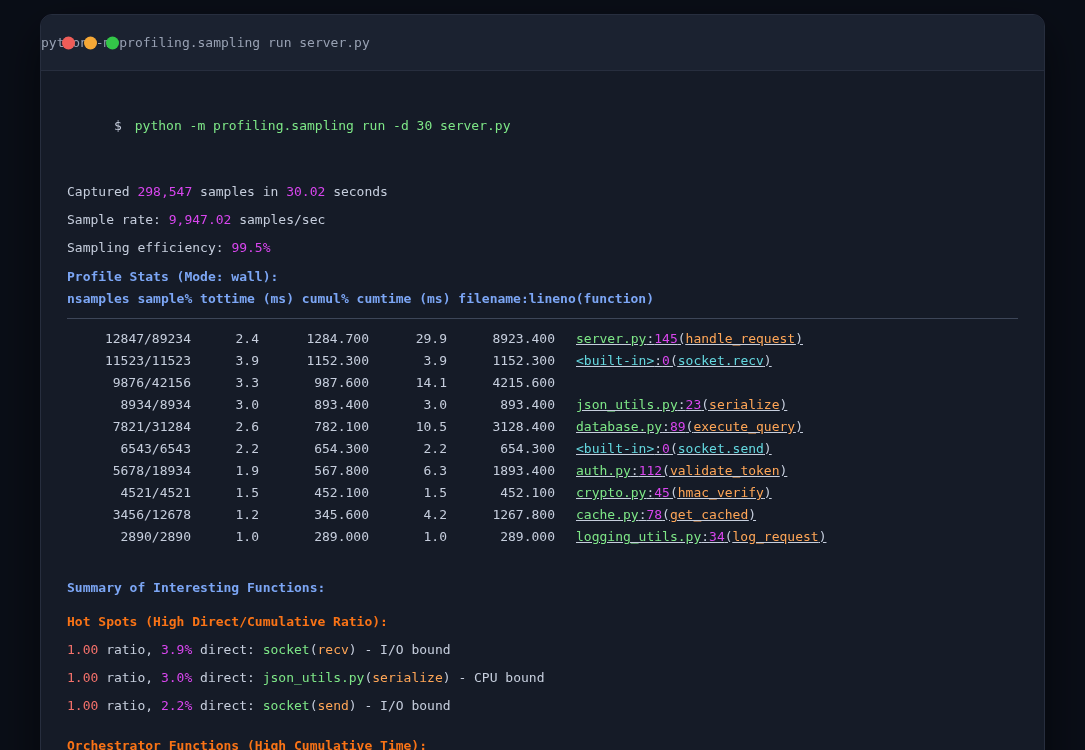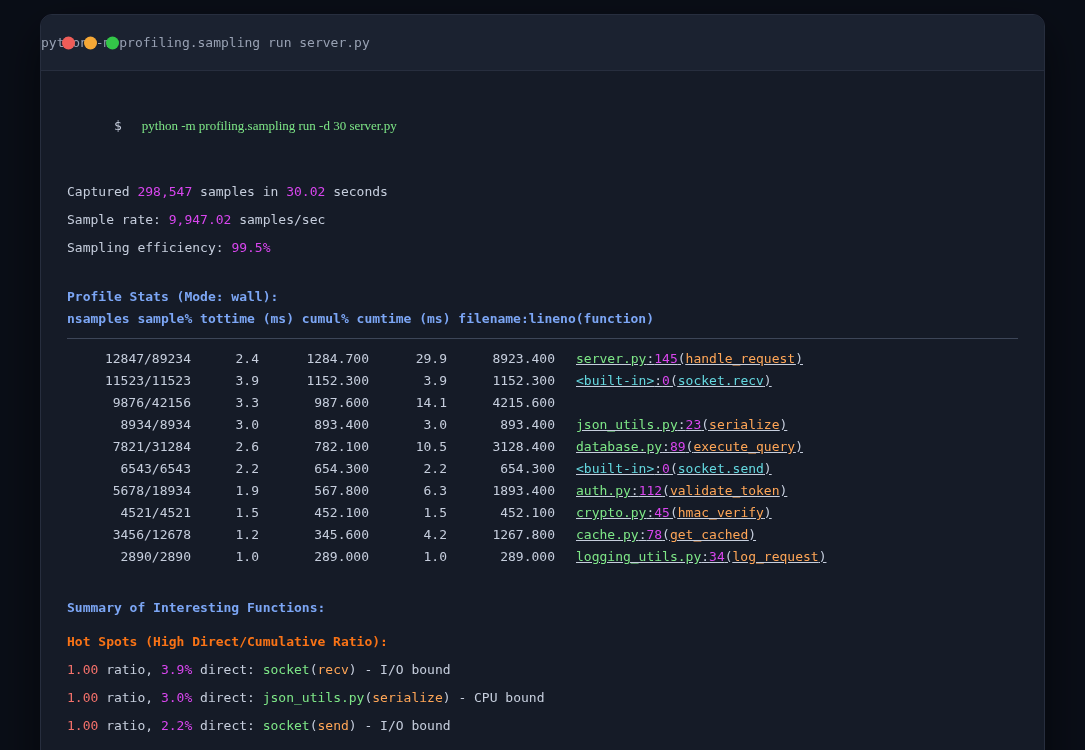--- a/index.html
+++ b/index.html
@@ -23,24 +23,24 @@
   .lights { display:flex; gap:9px; position:absolute; left:21px; top:50%; transform:translateY(-50%); }
   .light { width:13px; height:13px; border-radius:50%; display:inline-block; cursor:pointer; }
   .light.red    { background:#ef5d58; }
   .light.yellow { background:#f6a836; }
   .light.green  { background:#33c748; }
   .title { flex:1; text-align:left; color:#98a1b3; font-size:13px; }
   .term-body { padding:13px 26px; }
 
   .line { line-height:28px; white-space:pre-wrap; }
   .lh28 { line-height:28px; }
-  .cmd .grn { margin-left:20px;font-family:Liberation Serif, serif; }
+  .cmd .grn { margin-left:13px; }
   .info { margin-top:10px; }
 
-  .stitle  { margin-top:24px; line-height:22px; font-weight:bold; }
+  .stitle  { margin-top:4px; line-height:22px; font-weight:bold; }
   .shead   { line-height:22px; font-weight:bold; }
   .divider { border-top:1px solid #3d4658; margin:8px 0 9px 0; }
 
   .trow { display:flex; line-height:22px; }
   .trow span { display:inline-block; }
   .c1 { width:124px; text-align:right; }
   .c2 { width:68px;  text-align:right; }
   .c3 { width:110px; text-align:right; }
   .c4 { width:78px;  text-align:right; }
   .c5 { width:108px; text-align:right; }

